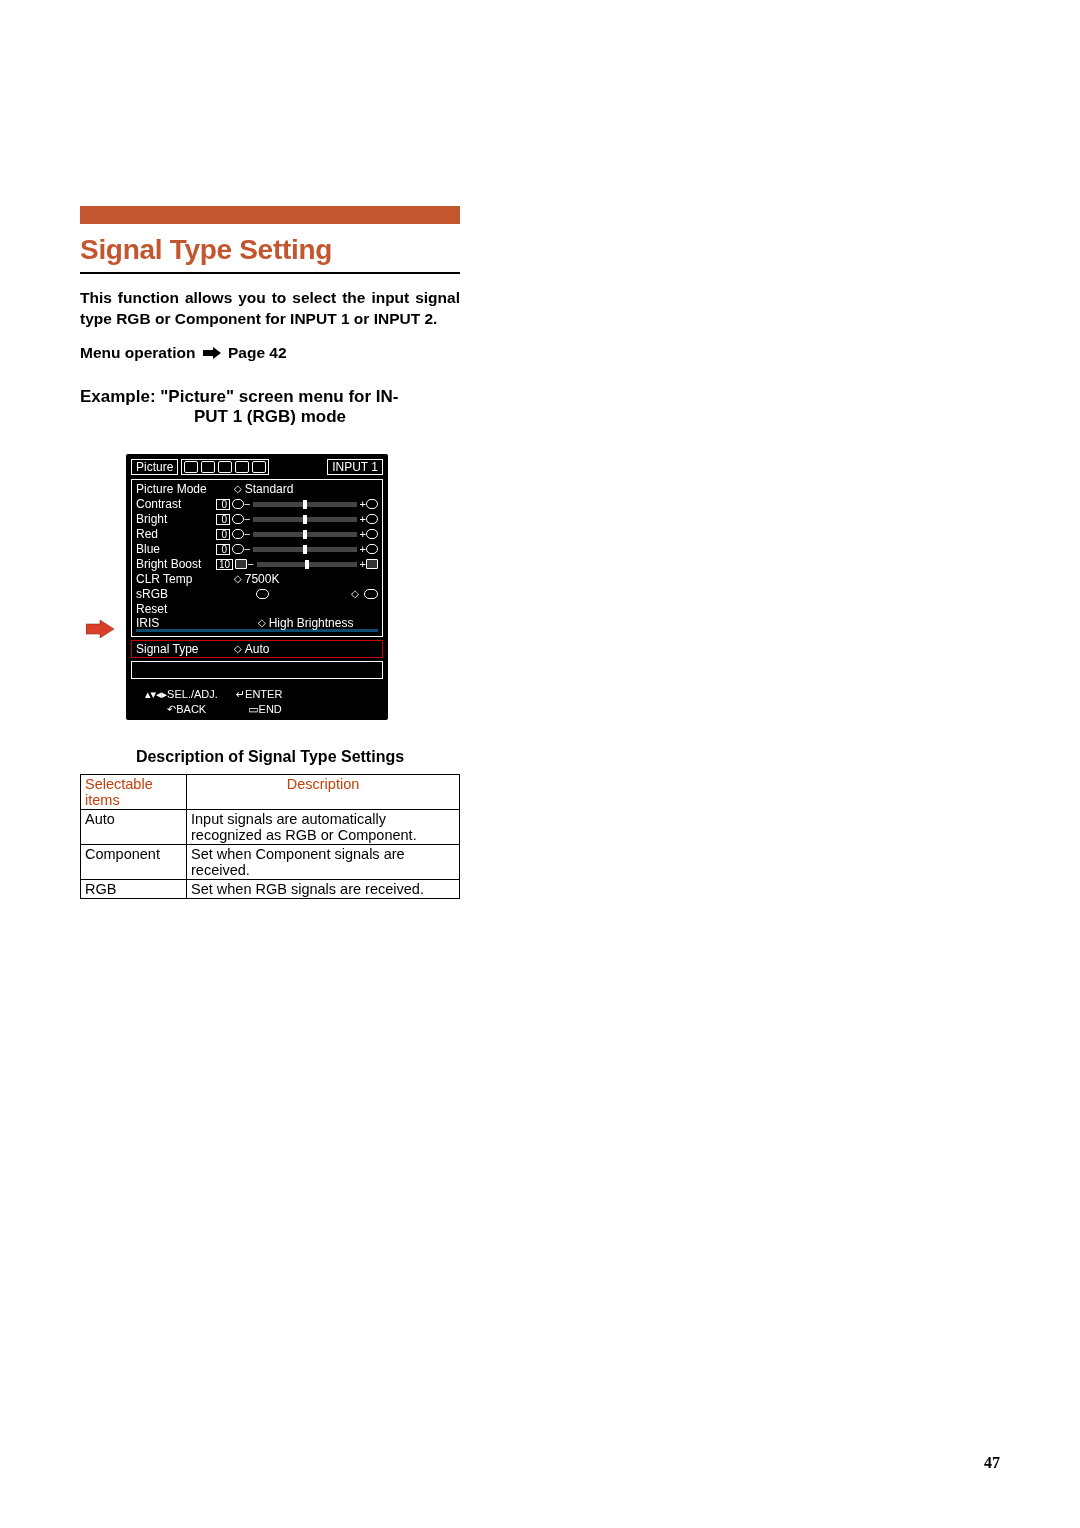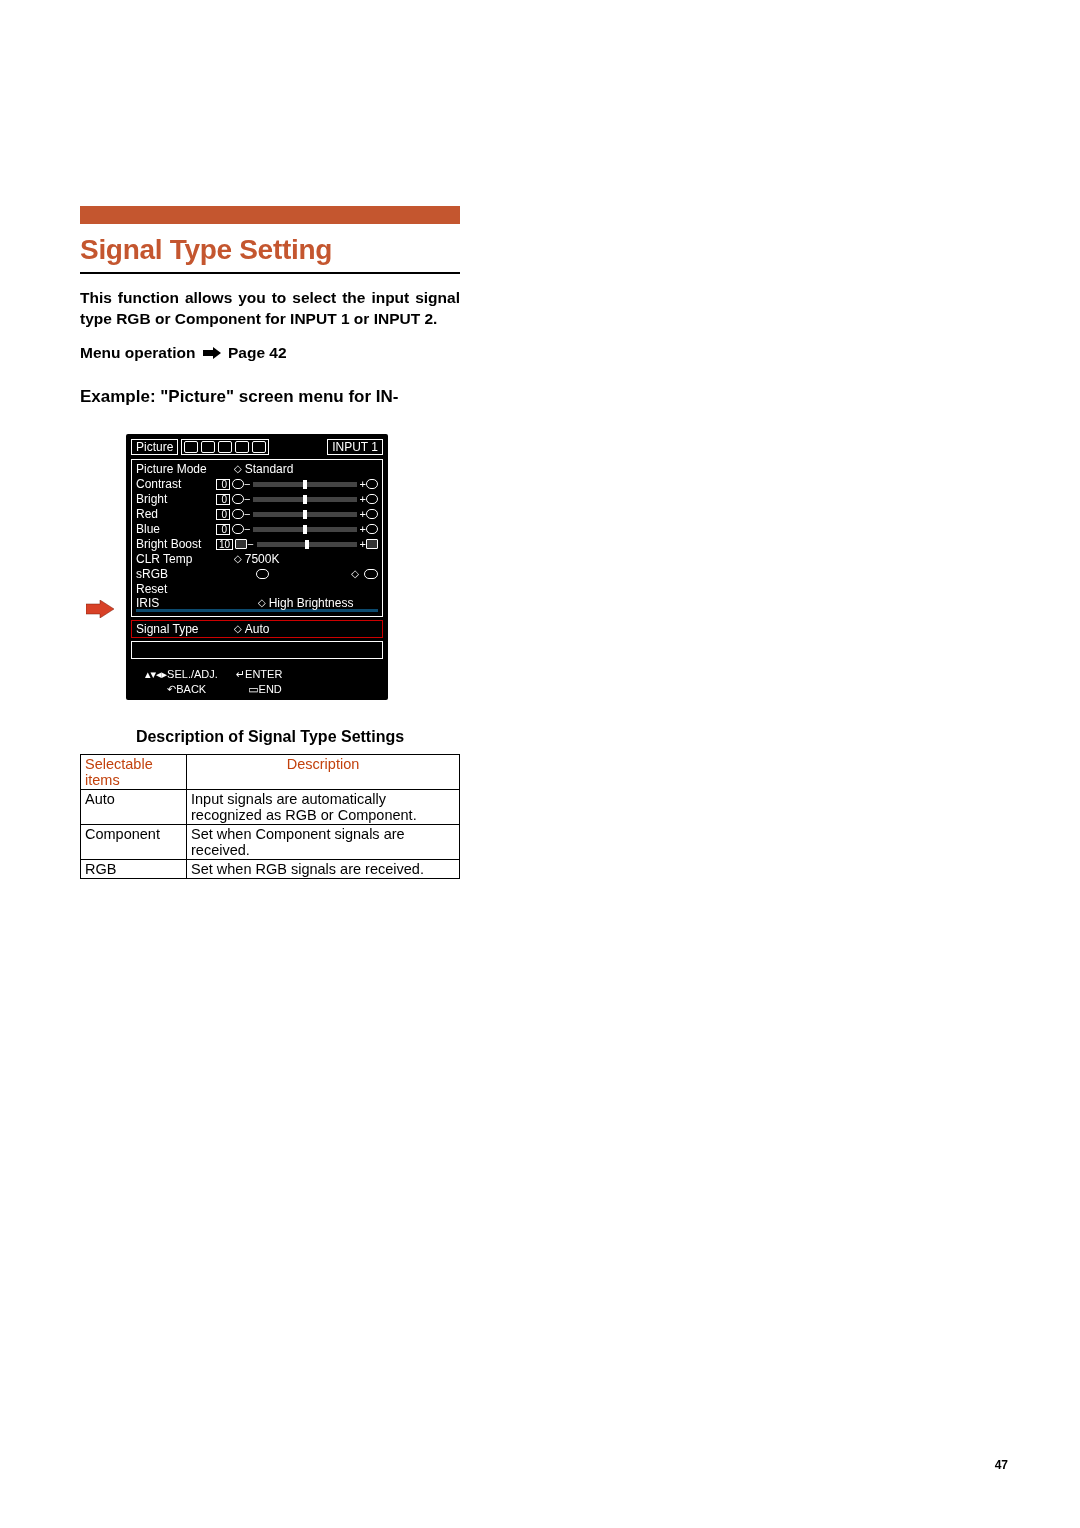--- a/index.html
+++ b/index.html
@@ -217,24 +217,25 @@
   .desc-table th {
     color: #c2410c;
     font-weight: 400;
     background: #fff;
     font-size: 14.5px;
   }
   .desc-table th.col1 { width: 106px; text-align: left; }
   .desc-table th.col2 { text-align: center; }
   .page-num {
     position: absolute;
-    right: 72px;
+    right: 80px;
     bottom: 56px;
     font-weight: 700;
-    font-size: 12px;
+    font-size: 16px;
+    font-family: Liberation Serif, serif;
   }
 </style>
 </head>
 <body>
 
 <div class="page">
   <div class="top-bar"></div>
   <h1 class="section-title">Signal Type Setting</h1>
   <hr class="title-rule">
 
@@ -245,20 +246,21 @@
     <span class="arrow">
       <svg width="18" height="12" viewBox="0 0 18 12">
           <path d="M0 3 H10 V0 L18 6 L10 12 V9 H0 Z" fill="#000"></path>
         </svg>
     </span>
     <span>Page 42</span>
   </p>
 
   <p class="example-title">
     <span>Example: "Picture" screen menu for IN-</span>
+    <span class="line2">PUT 1 (RGB) mode</span>
   </p>
 
   <div class="osd-wrap">
     <svg class="red-pointer" viewBox="0 0 28 18">
       <path d="M0 4 H14 V0 L28 9 L14 18 V14 H0 Z" fill="#d84127" stroke="#7a1e0a" stroke-width="0.5"></path>
     </svg>
 
     <div class="osd">
       <div class="osd-header">
         <span class="osd-tab-active">Picture</span>

